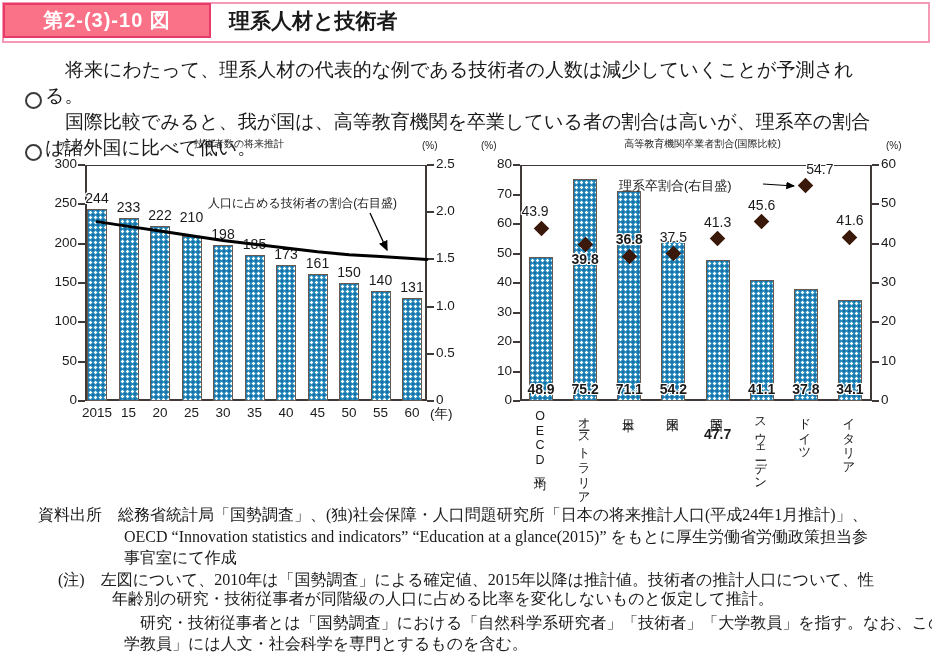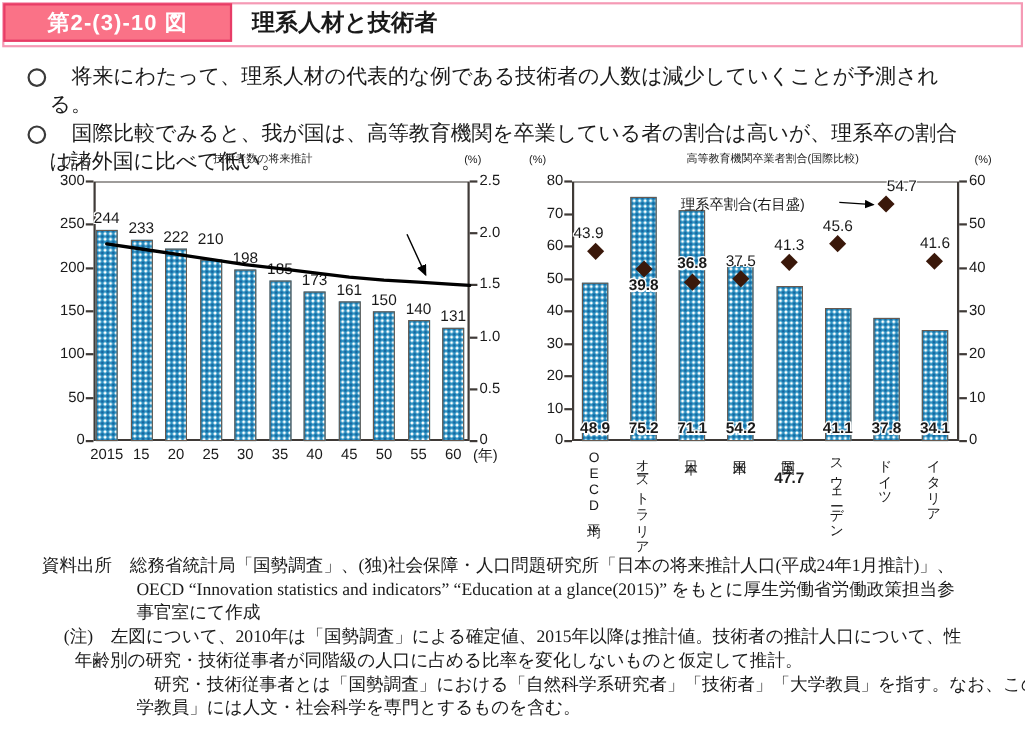--- a/index.html
+++ b/index.html
@@ -6,21 +6,21 @@
   .page{position:relative;width:932px;height:667px;background:#fff;overflow:hidden;
         font-family:"Liberation Sans","DejaVu Sans",sans-serif;color:#1a1a1a;}
   
   .header{position:absolute;left:2px;top:2px;width:924px;height:37px;border:2px solid var(--hdr-outline,#f59ab5);background:#fff;}
   .figure-label{position:absolute;left:-1px;top:-1px;width:204px;height:31px;background:var(--hdr-fill,#fa7287);
         border:2px solid var(--hdr-border,#e73c67);color:#fff;font-weight:bold;font-size:20px;
         display:flex;align-items:center;justify-content:center;letter-spacing:1px;}
   .figure-title{position:absolute;left:225px;top:0;height:33px;line-height:33px;font-size:21px;font-weight:bold;}
   
   .bullets{position:absolute;left:22px;top:57px;width:895px;}
-  .bullet-row{display:flex;align-items:flex-start;}
+  .bullet-row{display:flex;align-items:flex-end;}
   .bullet-circle{flex:0 0 40px;box-sizing:border-box;width:17px;height:17px;max-width:17px;border:2px solid #3a3a3a;
         border-radius:50%;margin:5px 23px 0 3px;}
   .bullet-text{font-size:19px;line-height:26px;width:826px;margin-left:-20px;text-indent:20px;}
   
   .chart-panel{position:absolute;top:133px;}
   #chart-left{left:10px;width:458px;height:380px;}
   #chart-right{left:473px;width:459px;height:380px;}
   .abs{position:absolute;}
   .c-title{font-size:10px;text-align:center;white-space:nowrap;}
   .tick-label{font-size:13.5px;text-align:right;white-space:nowrap;}
@@ -133,20 +133,21 @@
       <div class="abs x-label" style="left: 420px; top: 272px;">(年)</div>
       <svg width="458" height="380" style="position:absolute;left:0;top:0;pointer-events:none;">
         <defs>
           <marker id="arw" markerWidth="9" markerHeight="8" refX="7" refY="3.5" orient="auto">
             <path d="M0,0 L8,3.5 L0,7 Z" fill="#000000"></path>
           </marker>
         </defs>
         <polyline points="87,88.63999999999999 118.5,93.36000000000001 150,98.08000000000001 181.5,102.80000000000001 213,107.52000000000001 244.5,111.29600000000002 276,115.072 307.5,118.84799999999998 339,121.68 370.5,123.56800000000001 402,125.45600000000002 417,126.4" fill="none" stroke="#000000" stroke-width="3" stroke-linecap="round" stroke-linejoin="round"></polyline>
         <line x1="360" y1="80" x2="377" y2="117" stroke="#000000" stroke-width="1.3" marker-end="url(#arw)"></line>
       </svg>
+      <div class="abs annot" style="left: 198px; top: 62px;">人口に占める技術者の割合(右目盛)</div>
     </div>
   <div id="chart-right" class="chart-panel">
       <div class="abs c-title" style="left: 0px; top: 4px; width: 459px;">高等教育機関卒業者割合(国際比較)</div>
       <div class="abs c-title" style="left: 8px; top: 7px;">(%)</div>
       <div class="abs c-title" style="left: 413px; top: 7px;">(%)</div>
       <div class="abs plot-frame" style="left: 47px; top: 32px; width: 352px; height: 236px;"></div>
       <div class="abs tick-label left-side" style="left: 3px; top: 259px;">0</div>
       <div class="abs tick-mark" style="left: 40px; top: 267px;"></div>
       <div class="abs tick-label left-side" style="left: 3px; top: 229.5px;">10</div>
       <div class="abs tick-mark" style="left: 40px; top: 237.5px;"></div>
@@ -227,18 +228,18 @@
         <line x1="290" y1="51" x2="321" y2="53" stroke="#000000" stroke-width="1.1" marker-end="url(#arw2)"></line>
       </svg>
       <div class="abs annot2" style="left: 146px; top: 44px;">理系卒割合(右目盛)</div>
     </div>
 
   <div id="source-notes" class="source-notes">
       <div class="source-line" style="padding-left: 38px;">資料出所　総務省統計局「国勢調査」、(独)社会保障・人口問題研究所「日本の将来推計人口(平成24年1月推計)」、</div>
       <div class="source-line" style="padding-left: 124px;">OECD “Innovation statistics and indicators” “Education at a glance(2015)” をもとに厚生労働省労働政策担当参</div>
       <div class="source-line" style="padding-left: 124px;">事官室にて作成</div>
       <div class="source-line" style="padding-left: 58px;">(注)　左図について、2010年は「国勢調査」による確定値、2015年以降は推計値。技術者の推計人口について、性</div>
-      <div class="source-line" style="padding-left: 68px;">年齢別の研究・技術従事者が同階級の人口に占める比率を変化しないものと仮定して推計。</div>
+      <div class="source-line" style="padding-left: 112px; font-family: Liberation Mono, monospace;">年齢別の研究・技術従事者が同階級の人口に占める比率を変化しないものと仮定して推計。</div>
       <div class="source-line" style="padding-left: 124px;">　研究・技術従事者とは「国勢調査」における「自然科学系研究者」「技術者」「大学教員」を指す。なお、この「大</div>
       <div class="source-line" style="padding-left: 124px;">学教員」には人文・社会科学を専門とするものを含む。</div>
     </div>
 
 </div>
 
 </body></html>

